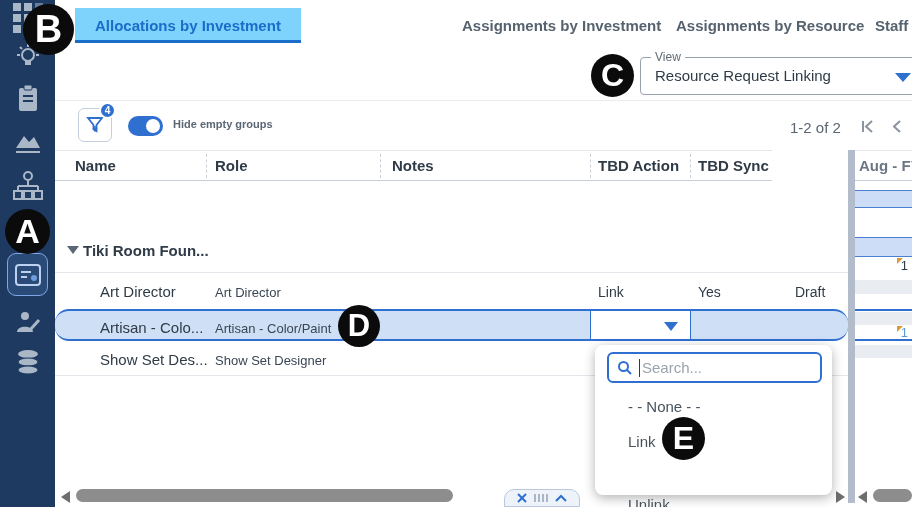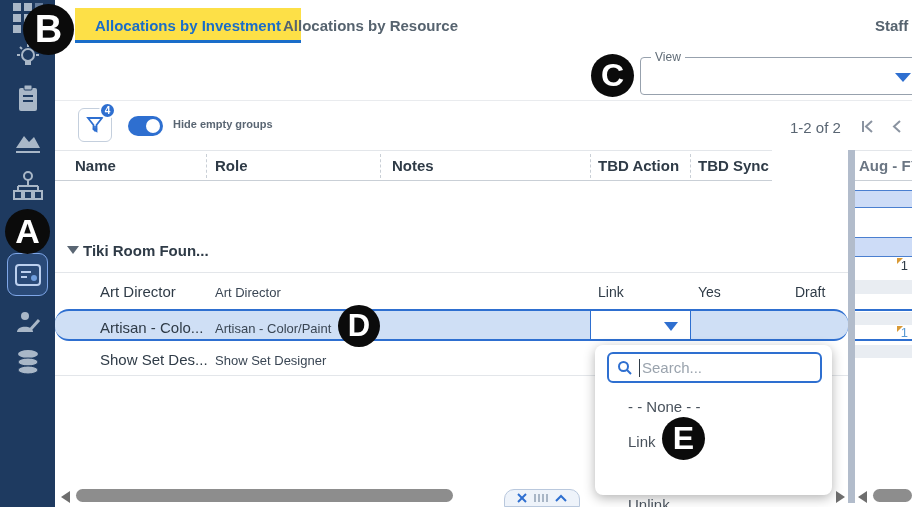--- a/index.html
+++ b/index.html
@@ -15,21 +15,21 @@
   .waffle span { background:#a9b7c7; }
   .waffle span:nth-child(3n) { background:#667d9d; }
   .active-tool { position:absolute; left:7px; top:253px; width:41px; height:43px;
                  background:#2a4a78; border:1.5px solid #7ea6e8; border-radius:9px;
                  display:flex; align-items:center; justify-content:center; }
 
   
   .tabbar { position:absolute; left:55px; top:0; right:0; height:46px; background:#fff; }
   .tab { position:absolute; top:8px; height:35px; display:flex; align-items:center;
          font-size:15px; font-weight:700; color:#56636f; white-space:nowrap; }
-  .tab.active { color:#1a6dc9; background:#fde047; padding:0 20px; }
+  .tab.active { color:#1a6dc9; background:#7dd3fc; padding:0 20px; }
   .tab.active::after { content:""; position:absolute; left:0; right:0; bottom:0; height:3px; background:#1a6dc9; }
 
   
   .viewbox { position:absolute; left:640px; top:57px; width:290px; height:38px;
              border:1px solid #97a1ad; border-radius:4px; background:#fff; }
   .viewbox .vlabel { position:absolute; left:10px; top:-8px; background:#fff; padding:0 4px;
                      font-size:12px; color:#5f6b76; }
   .viewbox .vvalue { position:absolute; left:14px; top:9px; font-size:15px; color:#2f3b47; white-space:nowrap; }
   .topline { position:absolute; left:55px; top:100px; right:0; height:1px; background:#e9ebee; }
 
@@ -187,30 +187,34 @@
         <ellipse cx="14" cy="14" rx="10" ry="4" fill="#a9b7c7" stroke="#1e3a60"></ellipse>
         <ellipse cx="14" cy="22" rx="10" ry="4" fill="#a9b7c7" stroke="#1e3a60"></ellipse>
       </svg>
     </div>
   </div>
 
   <div class="tabbar">
     <div class="tab active" style="left:20px;">
       <span>Allocations by Investment</span>
       </div>
-    <div class="tab" style="left:228px;">
-      <span>Allocations by Resource</span>
+    <div class="tab" style="left:407px;">
+      <span>Assignments by Investment</span>
+      </div>
+    <div class="tab" style="left:621px;">
+      <span>Assignments by Resource</span>
       </div>
     <div class="tab" style="left:820px;">
       <span>Staff</span>
       </div>
   </div>
 
   <div class="viewbox">
     <span class="vlabel">View</span>
+    <span class="vvalue">Resource Request Linking</span>
     <span style="position:absolute; right:18px; top:15px; width:0; height:0;
                  border-left:8px solid transparent; border-right:8px solid transparent;
                  border-top:9px solid #2e6fd0;"></span>
   </div>
   <div class="topline"></div>
 
   <div class="filter-btn">
     <svg width="18" height="18" viewBox="0 0 18 18">
       <path d="M2 2 H16 L10.5 9 V15 L7.5 13 V9 Z" fill="none" stroke="#2e6fd0" stroke-width="1.8"></path>
       <path d="M9 10 v4 M7 12.5 l2 2.2 2-2.2" fill="none" stroke="#2e6fd0" stroke-width="1.6"></path>

